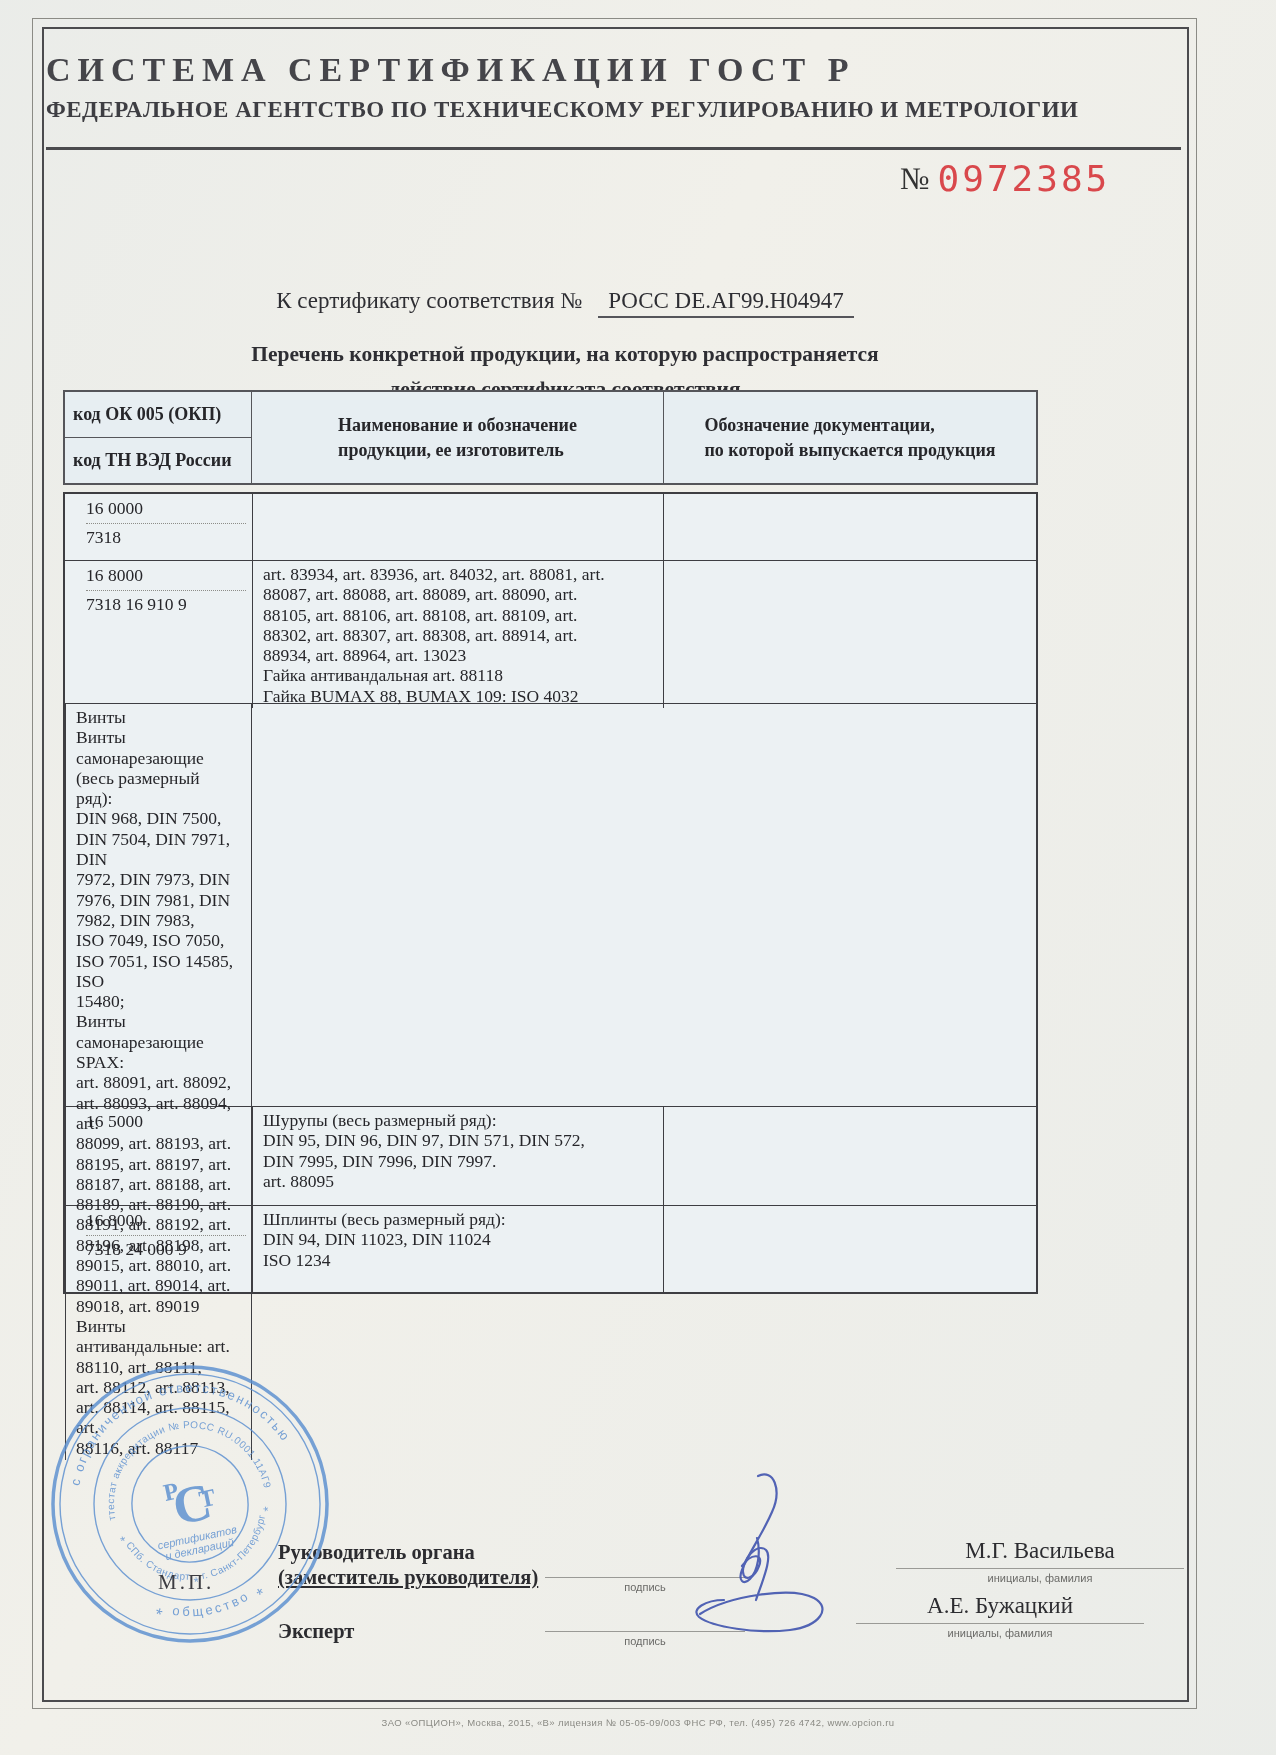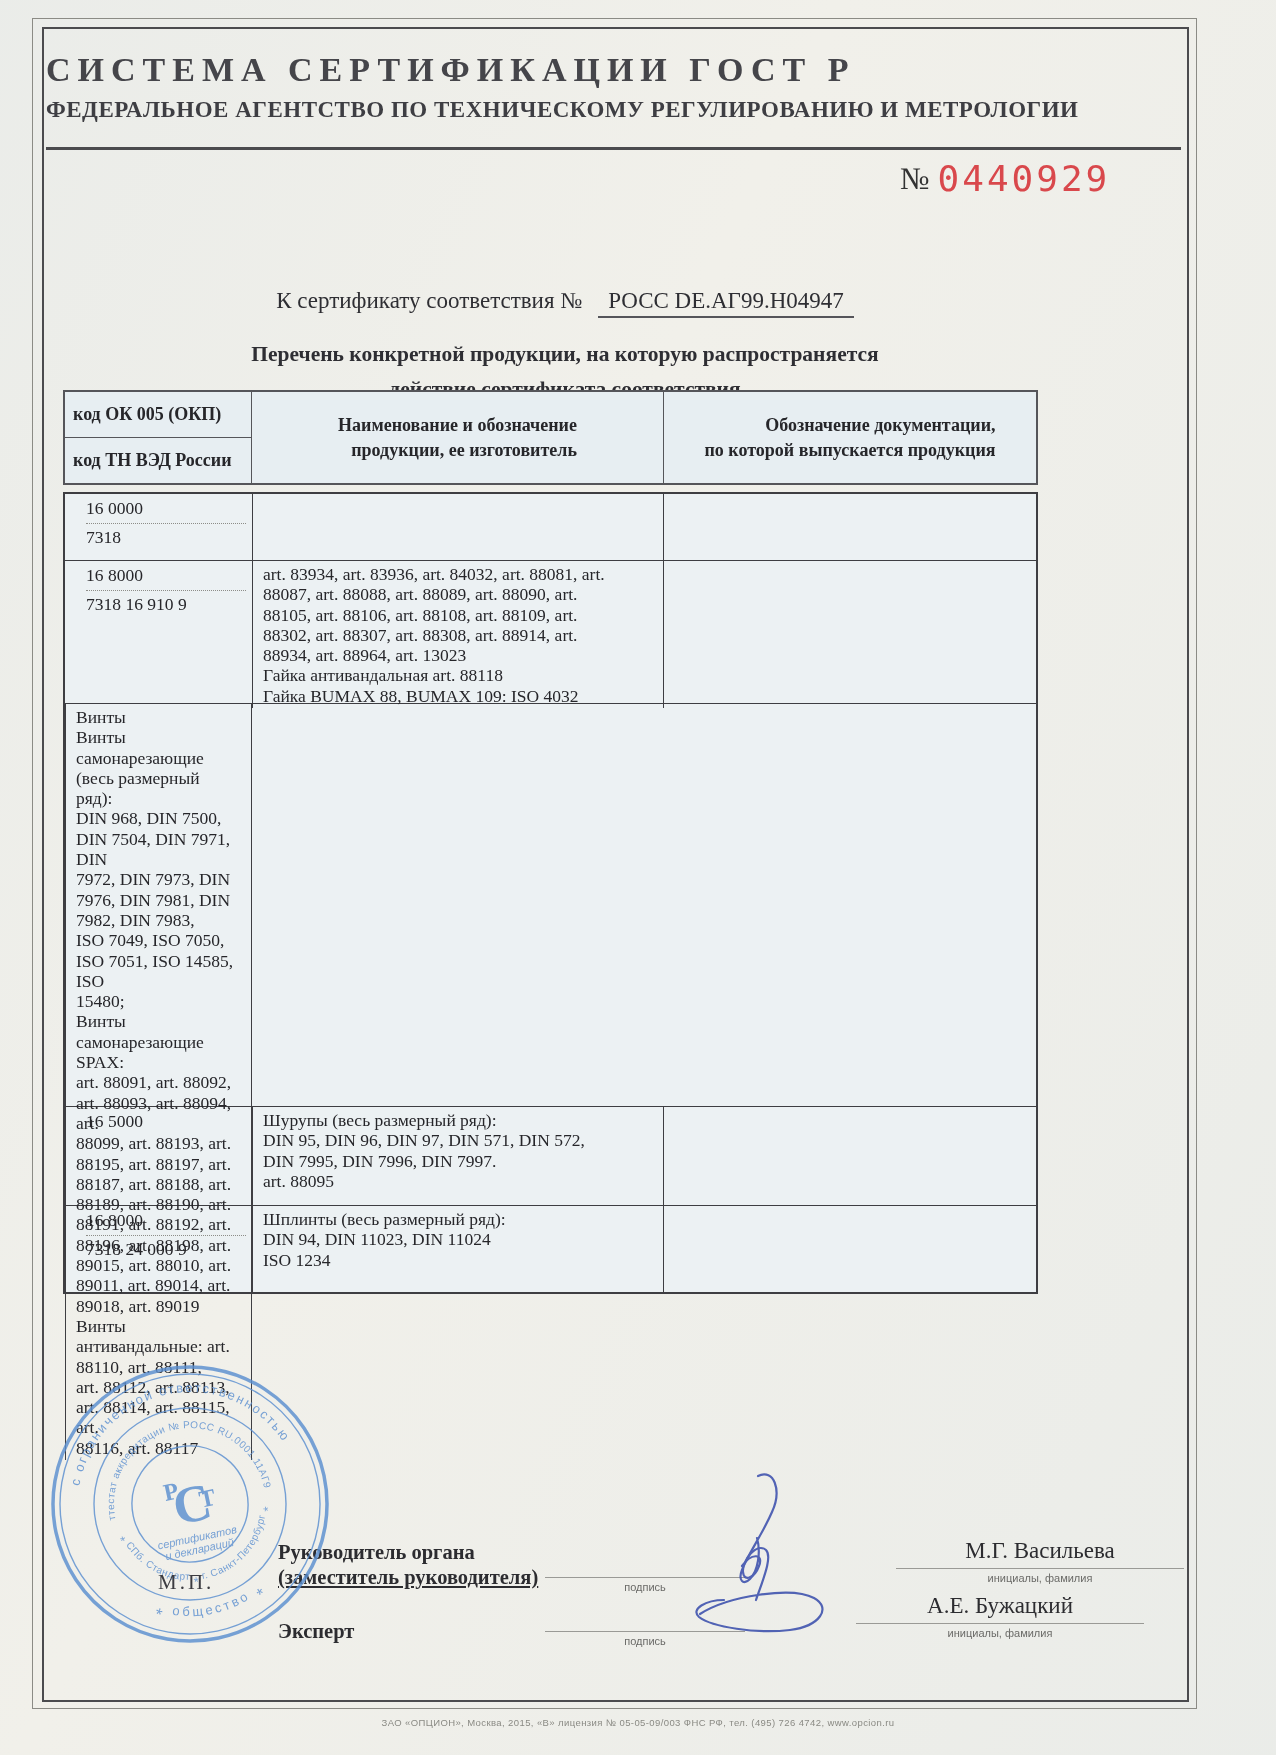--- a/index.html
+++ b/index.html
@@ -23,21 +23,21 @@
   .cert-line{left:0;top:288px;width:1130px;text-align:center;font-size:23px;color:#2e2e33;}
   .cert-line .cval{display:inline-block;margin-left:16px;padding:0 10px 2px 10px;border-bottom:2px solid #55555a;}
   .subtitle{left:0;top:337px;width:1130px;text-align:center;font-size:21.5px;font-weight:bold;line-height:35px;color:#2e2e33;white-space:pre-line;}
   
   .thead{left:63px;top:390px;width:975px;height:95px;background:#e7eef2;border:2px solid #55555a;
          display:grid;grid-template-columns:187px 412px 1fr;box-sizing:border-box;}
   .thead .c1{border-right:1.5px solid #55555a;display:flex;flex-direction:column;}
   .thead .c1 .cell{flex:1;display:flex;align-items:center;padding-left:8px;font-size:18px;font-weight:bold;}
   .thead .c1 .cell:first-child{border-bottom:1.5px solid #55555a;}
   .thead .c2{border-right:1.5px solid #55555a;}
-  .thead .c2,.thead .c3{display:flex;align-items:center;justify-content:center;text-align:right;
+  .thead .c2,.thead .c3{display:flex;align-items:center;justify-content:center;text-align:left;
          font-size:18px;font-weight:bold;line-height:25px;white-space:pre-line;}
   
   .tbody{left:63px;top:492px;width:975px;background:#ecf1f3;border:2.5px solid #3e3e42;box-sizing:border-box;}
   .trow{display:grid;grid-template-columns:187px 412px 1fr;border-top:1.5px solid #3e3e42;}
   .trow:first-child{border-top:none;}
   .trow .code{padding:4px 6px 0 21px;font-size:17.5px;line-height:21px;}
   .trow .code .okp{display:block;padding-bottom:4px;}
   .trow .code .okp.dotted{border-bottom:1.5px dotted #8d8d88;margin-bottom:3px;}
   .trow .prod{border-left:1.5px solid #3e3e42;border-right:1.5px solid #3e3e42;
               padding:3px 6px 2px 10px;font-size:17.5px;line-height:20.3px;white-space:pre-line;}
@@ -68,21 +68,21 @@
 
   <div class="abs frame-outer"></div>
   <div class="abs frame-inner"></div>
 
   <div class="abs header-band">
     <div class="hb1">СИСТЕМА СЕРТИФИКАЦИИ ГОСТ Р</div>
     <div class="hb2">ФЕДЕРАЛЬНОЕ АГЕНТСТВО ПО ТЕХНИЧЕСКОМУ РЕГУЛИРОВАНИЮ И МЕТРОЛОГИИ</div>
   </div>
 
   <div class="abs doc-number">
-    <span class="nsign">№</span><span class="nval">0440929</span>
+    <span class="nsign">№</span><span class="nval">0972385</span>
   </div>
 
 
   <div class="abs cert-line">
     <span>К сертификату соответствия №</span><span class="cval">РОСС DE.АГ99.Н04947</span>
   </div>
 
   <div class="abs subtitle">Перечень конкретной продукции,  на которую распространяется
 действие сертификата соответствия</div>
 

